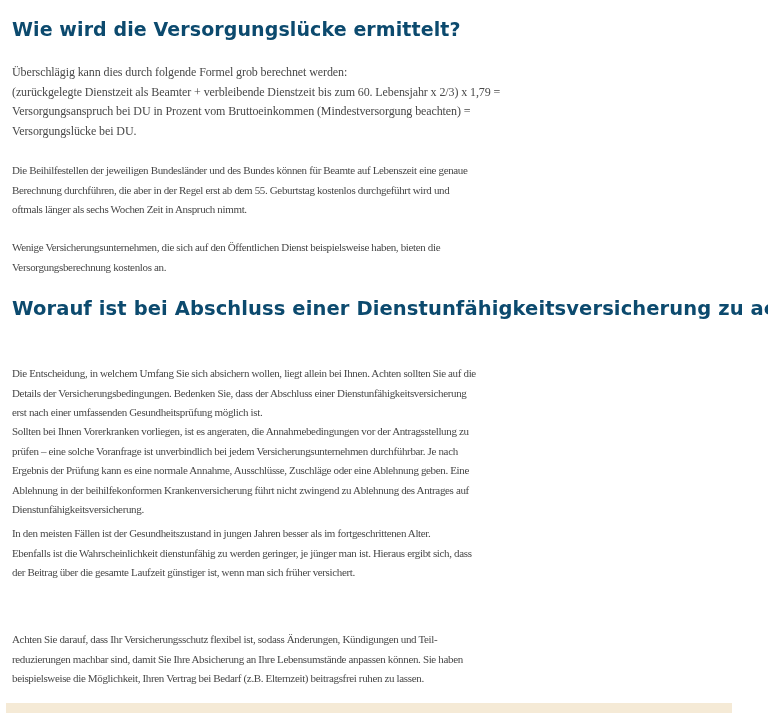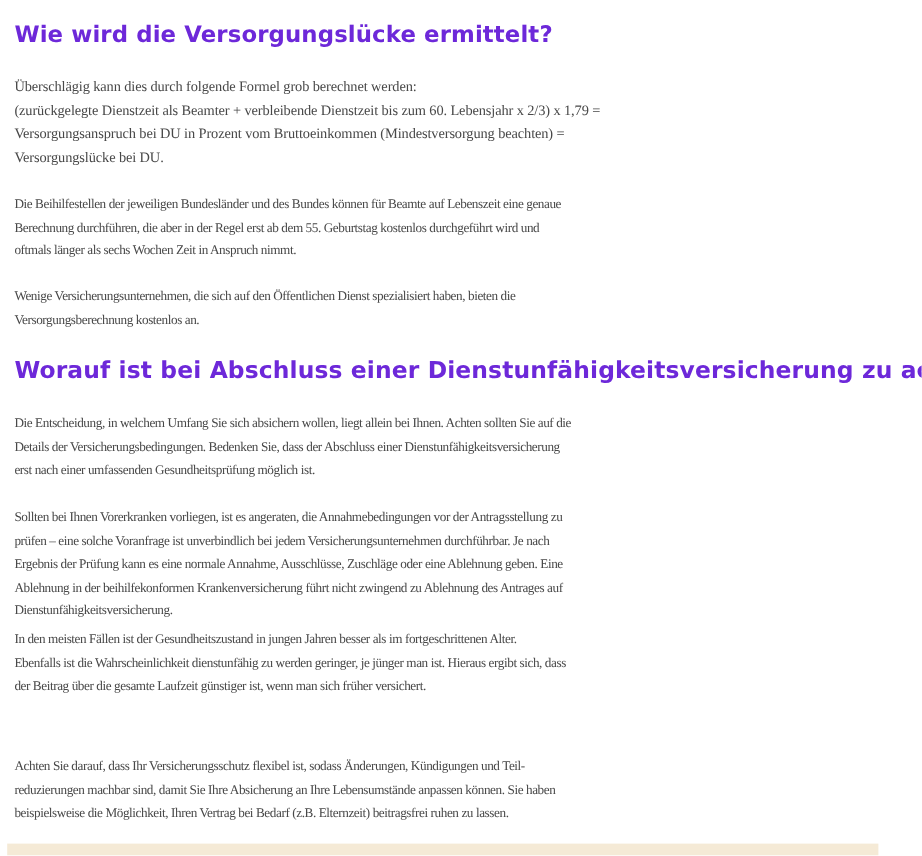--- a/index.html
+++ b/index.html
@@ -1,21 +1,21 @@
 <!DOCTYPE html>
 <html><head>
   <meta charset="utf-8">
   <style>
     html, body { margin: 0; padding: 0; background: #ffffff; }
     body { width: 768px; height: 713px; overflow: hidden; position: relative; }
     .content { position: absolute; left: 12px; top: 0; width: 720px; }
     h2 {
       font-family: "DejaVu Sans", sans-serif;
       font-weight: bold;
-      color: #6d28d9;
+      color: #0c4a6e;
       font-size: 19px;
       margin: 0;
       letter-spacing: 0.1px;
       white-space: nowrap;
     }
     #h1 { position: absolute; top: 18px; left: 0; }
     #h2 { position: absolute; top: 297px; left: 0; font-size: 19.5px; }
     p {
       font-family: Liberation Serif, serif;
       color: #484848;
@@ -40,25 +40,25 @@
 
 <div class="content">
   <h2 id="h1">Wie wird die Versorgungslücke ermittelt?</h2>
   <p class="wide" style="top:63px">Überschlägig kann dies durch folgende Formel grob berechnet werden:
 (zurückgelegte Dienstzeit als Beamter + verbleibende Dienstzeit bis zum 60. Lebensjahr x 2/3) x 1,79 =
 Versorgungsanspruch bei DU in Prozent vom Bruttoeinkommen (Mindestversorgung beachten) =
 Versorgungslücke bei DU.</p>
   <p class="narrow" style="top:161px">Die Beihilfestellen der jeweiligen Bundesländer und des Bundes können für Beamte auf Lebenszeit eine genaue
 Berechnung durchführen, die aber in der Regel erst ab dem 55. Geburtstag kostenlos durchgeführt wird und
 oftmals länger als sechs Wochen Zeit in Anspruch nimmt.</p>
-  <p class="narrow" style="top:238px">Wenige Versicherungsunternehmen, die sich auf den Öffentlichen Dienst spezialisiert haben, bieten die
+  <p class="narrow" style="top:238px">Wenige Versicherungsunternehmen, die sich auf den Öffentlichen Dienst beispielsweise haben, bieten die
 Versorgungsberechnung kostenlos an.</p>
 
   <h2 id="h2">Worauf ist bei Abschluss einer Dienstunfähigkeitsversicherung zu achten?</h2>
-  <p class="narrow" style="top:344px">Die Entscheidung, in welchem Umfang Sie sich absichern wollen, liegt allein bei Ihnen. Achten sollten Sie auf die
+  <p class="narrow" style="top:364px">Die Entscheidung, in welchem Umfang Sie sich absichern wollen, liegt allein bei Ihnen. Achten sollten Sie auf die
 Details der Versicherungsbedingungen. Bedenken Sie, dass der Abschluss einer Dienstunfähigkeitsversicherung
 erst nach einer umfassenden Gesundheitsprüfung möglich ist.</p>
   <p class="narrow" style="top:422px">Sollten bei Ihnen Vorerkranken vorliegen, ist es angeraten, die Annahmebedingungen vor der Antragsstellung zu
 prüfen – eine solche Voranfrage ist unverbindlich bei jedem Versicherungsunternehmen durchführbar. Je nach
 Ergebnis der Prüfung kann es eine normale Annahme, Ausschlüsse, Zuschläge oder eine Ablehnung geben. Eine
 Ablehnung in der beihilfekonformen Krankenversicherung führt nicht zwingend zu Ablehnung des Antrages auf
 Dienstunfähigkeitsversicherung.</p>
   <p class="narrow" style="top:524px">In den meisten Fällen ist der Gesundheitszustand in jungen Jahren besser als im fortgeschrittenen Alter.
 Ebenfalls ist die Wahrscheinlichkeit dienstunfähig zu werden geringer, je jünger man ist. Hieraus ergibt sich, dass
 der Beitrag über die gesamte Laufzeit günstiger ist, wenn man sich früher versichert.</p>

